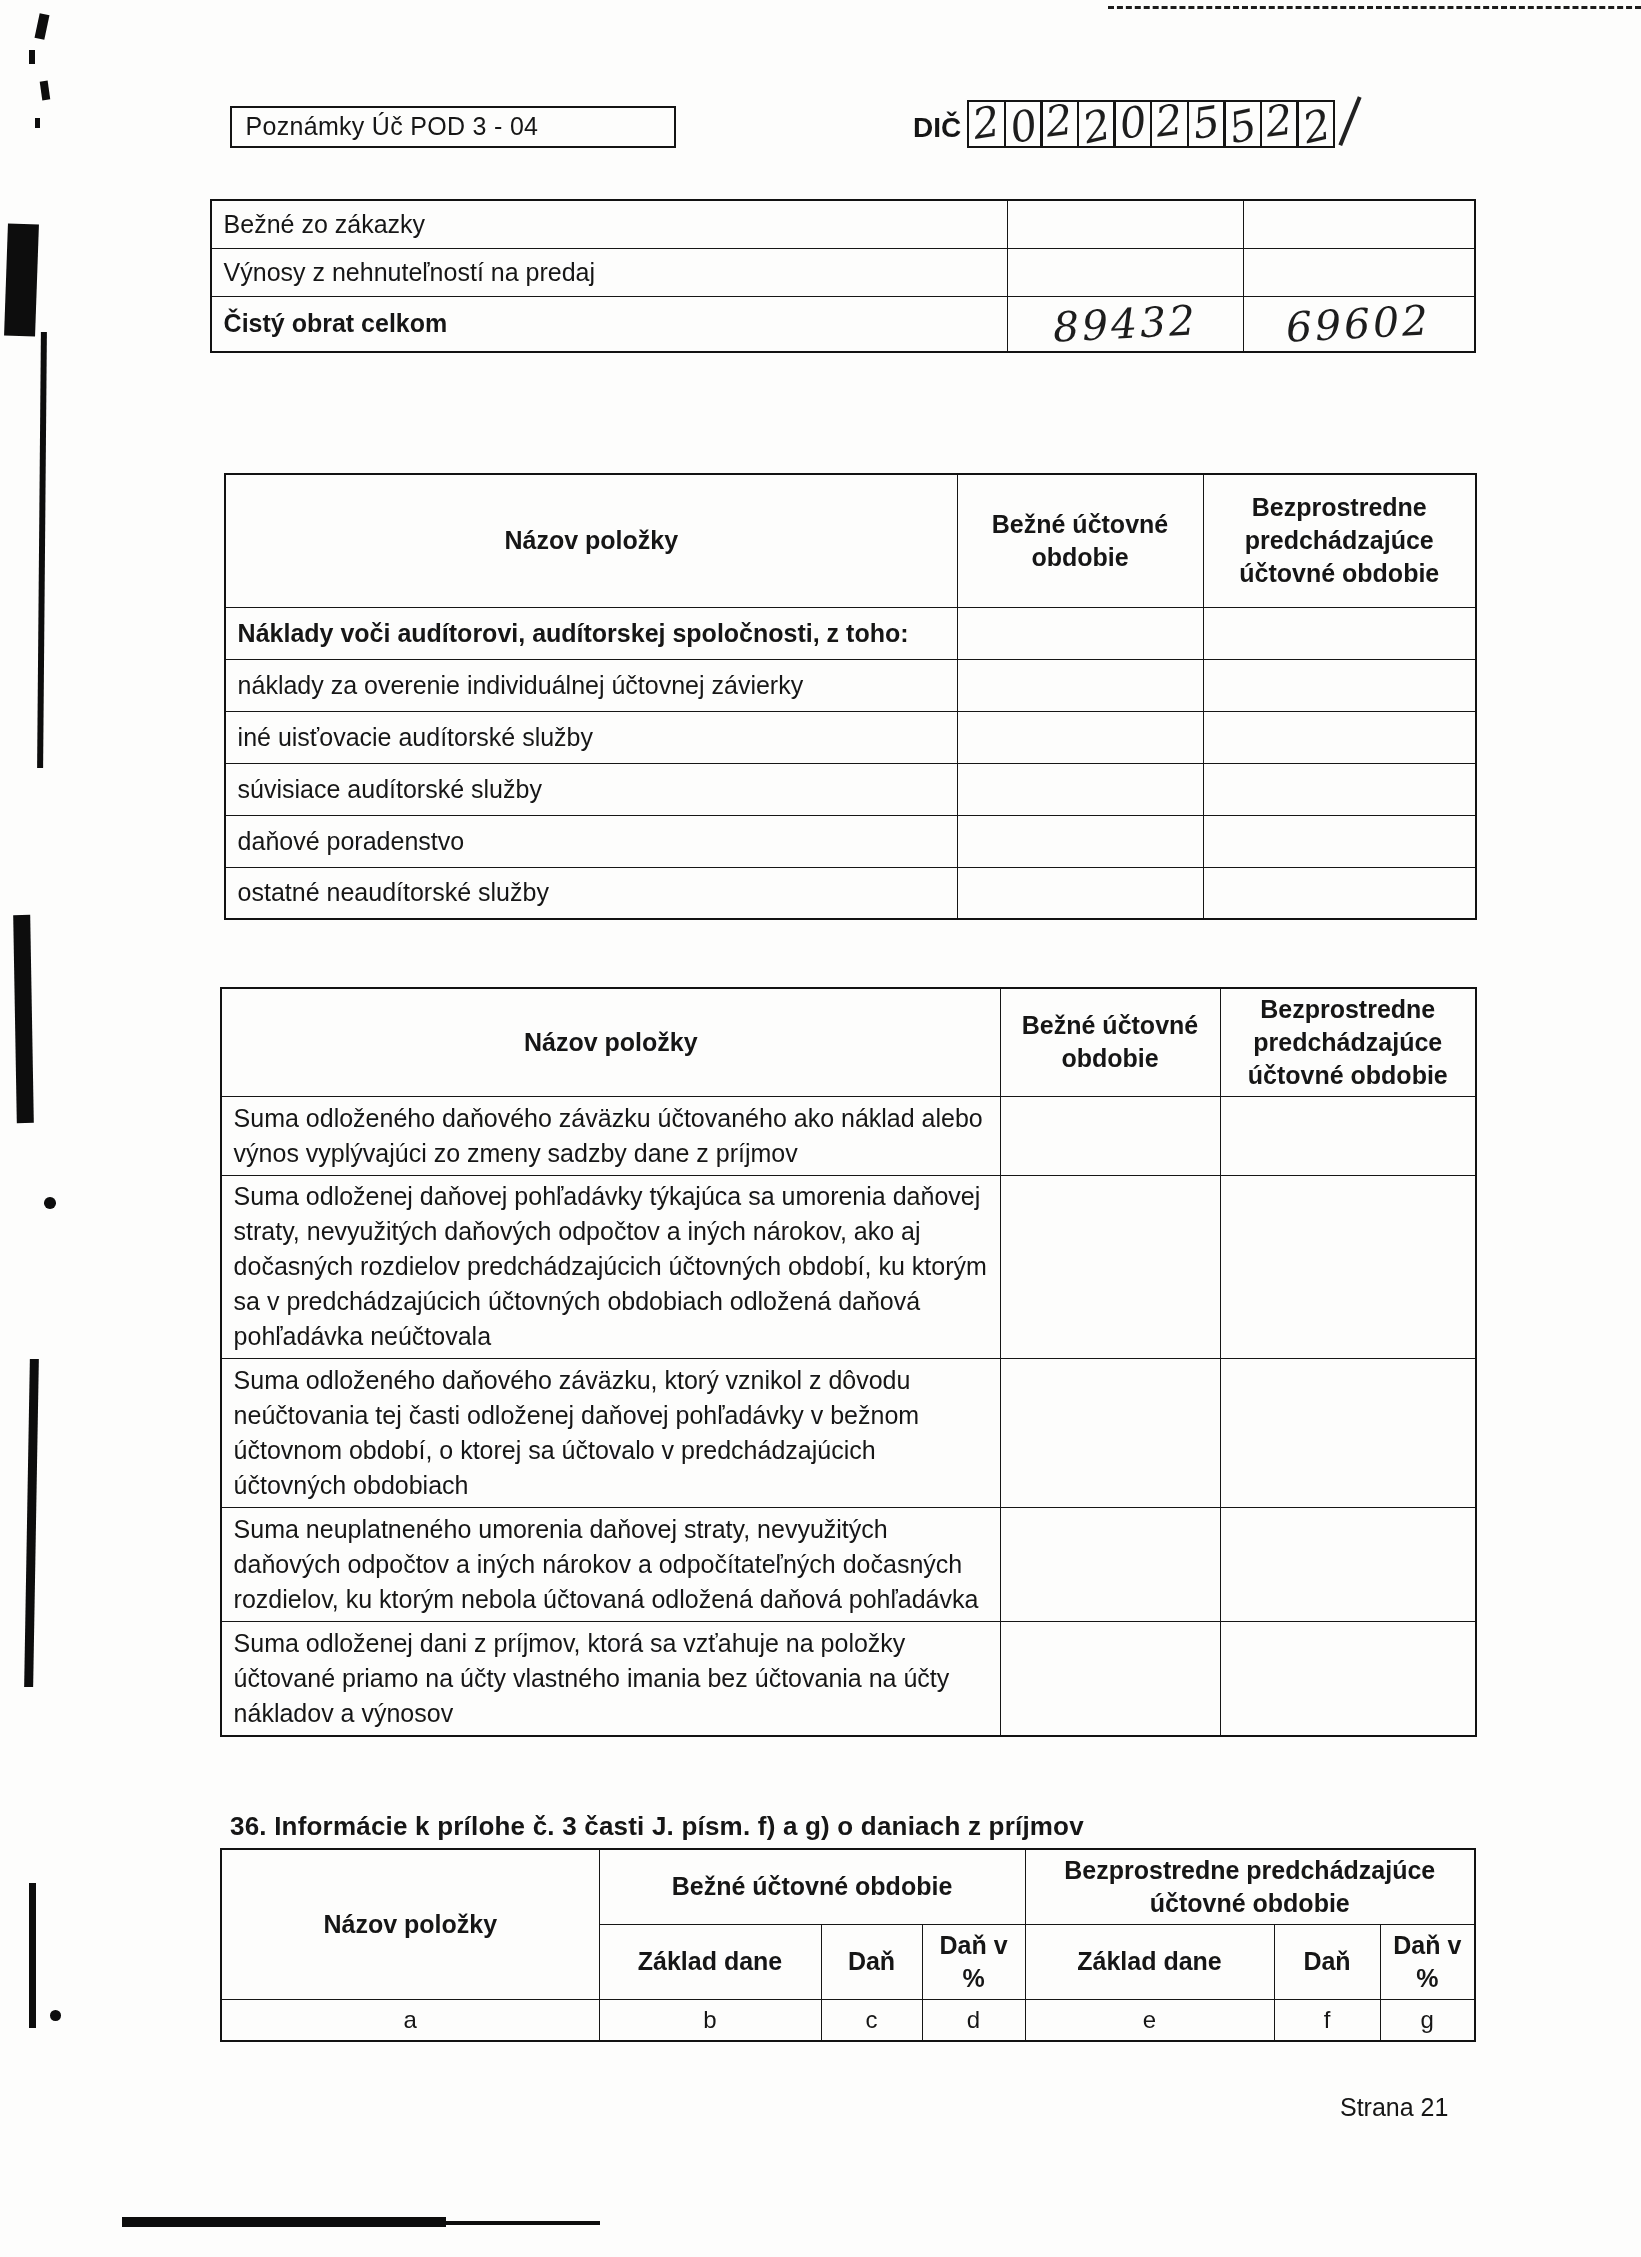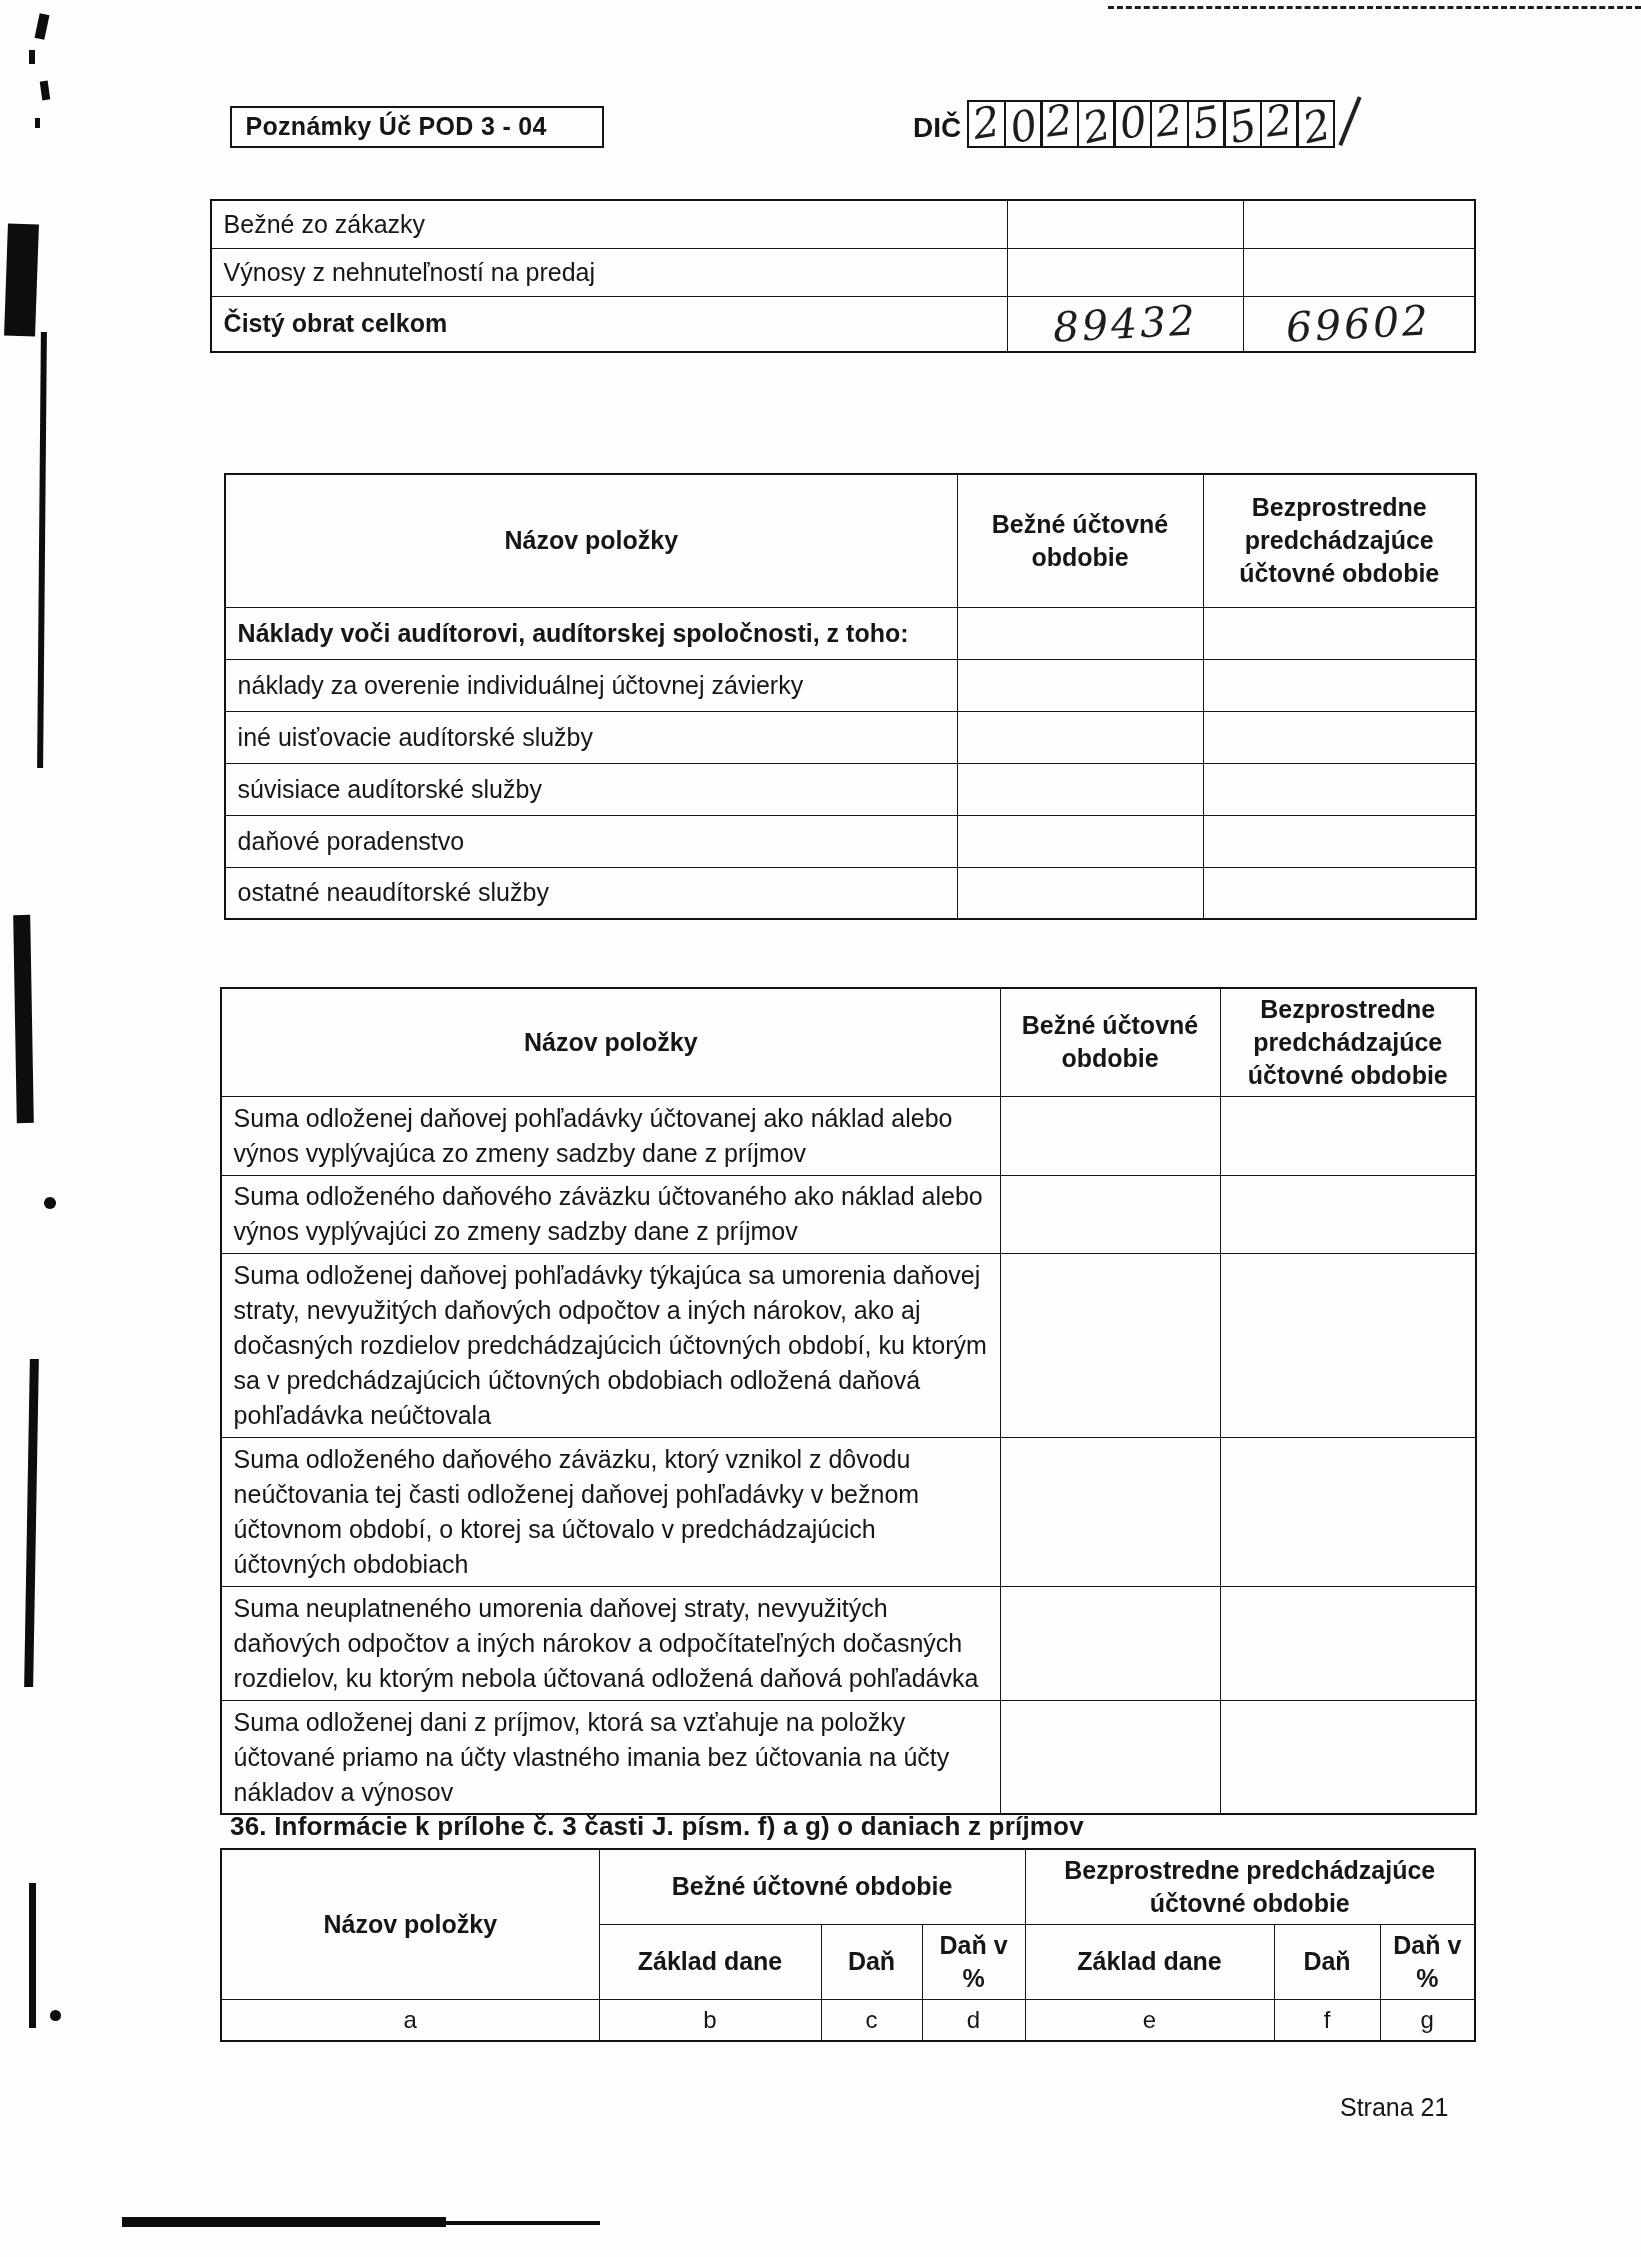--- a/index.html
+++ b/index.html
@@ -12,23 +12,23 @@
   .abs { position:absolute; }
 
   
   .art { position:absolute; background:#0d0d0d; }
   .art.round { border-radius:50%; }
   .fold-line { position:absolute; left:1108px; top:5.8px; width:533px; height:0;
                border-top:3.9px dashed #1c1c1c; background:none; }
 
   
   .form-code-box {
-    left:230px; top:106px; width:374px; height:42px;
+    left:230px; top:106px; width:446px; height:42px;
     border:2.9px solid #141414; font-size:25px; line-height:37px;
-    padding-left:13.5px; letter-spacing:0.3px;font-weight:bold;
+    padding-left:13.5px; letter-spacing:0.3px;
   }
   .dic-label { left:913px; top:112px; font-size:28px; font-weight:bold; }
   .dic-boxes { left:967px; top:100px; display:flex; }
   .dic-cell {
     width:39px; height:48px; border:2.4px solid #141414; margin-left:-2.4px;
     display:flex; align-items:center; justify-content:center; overflow:visible;
   }
   .dic-cell:first-child { margin-left:0; }
   .hand {
     font-family:"DejaVu Serif", serif; font-style:italic; color:#1d1d1d;
@@ -200,25 +200,20 @@
         <col style="width:220px">
         <col style="width:256px">
       </colgroup>
     <tbody>
       <tr style="height:108px">
         <th class="cell-head">Názov položky</th>
         <th class="cell-head">Bežné účtovné obdobie</th>
         <th class="cell-head">Bezprostredne predchádzajúce účtovné obdobie</th>
       </tr>
       <tr style="height:75px">
-        <td class="cell-label">Suma odloženej daňovej pohľadávky účtovanej ako náklad alebo výnos vyplývajúca zo zmeny sadzby dane z príjmov</td>
-        <td class="val-cell"></td>
-        <td class="val-cell"></td>
-      </tr>
-      <tr style="height:75px">
         <td class="cell-label">Suma odloženého daňového záväzku účtovaného ako náklad alebo výnos vyplývajúci zo zmeny sadzby dane z príjmov</td>
         <td class="val-cell"></td>
         <td class="val-cell"></td>
       </tr>
       <tr style="height:180px">
         <td class="cell-label">Suma odloženej daňovej pohľadávky týkajúca sa umorenia daňovej straty, nevyužitých daňových odpočtov a iných nárokov, ako aj dočasných rozdielov predchádzajúcich účtovných období, ku ktorým sa v predchádzajúcich účtovných obdobiach odložená daňová pohľadávka neúčtovala</td>
         <td class="val-cell"></td>
         <td class="val-cell"></td>
       </tr>
       <tr style="height:145px">

